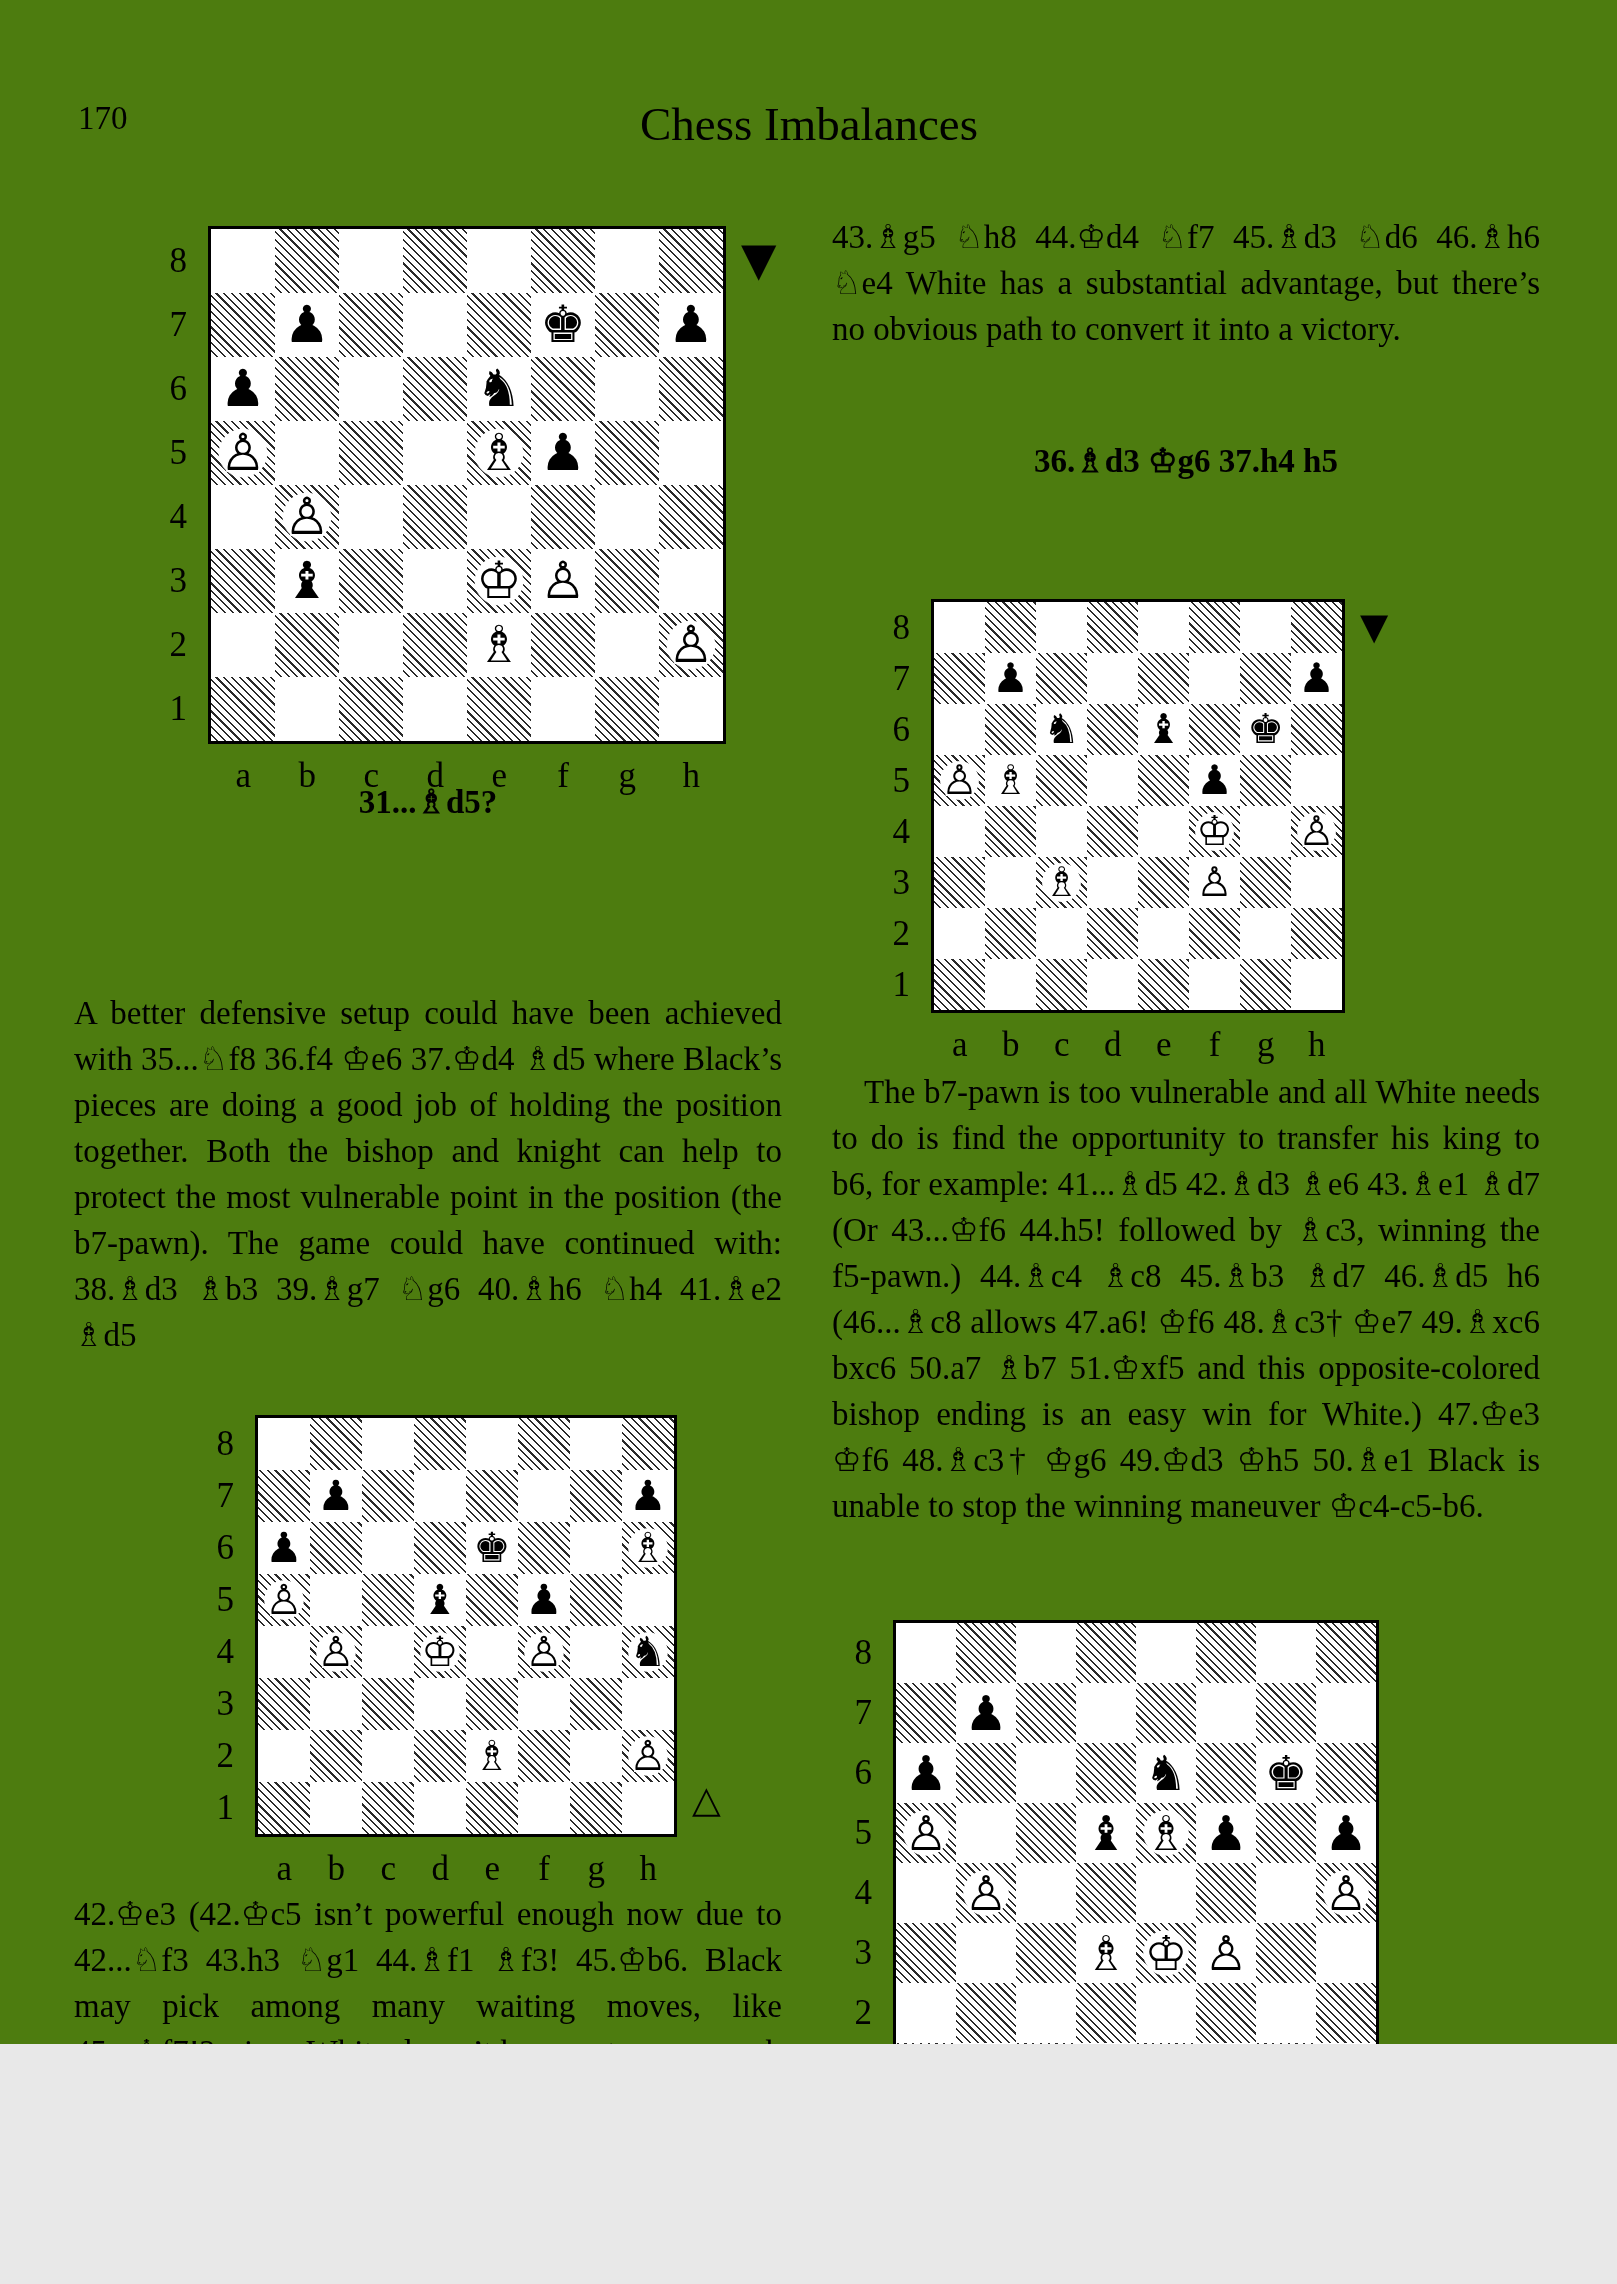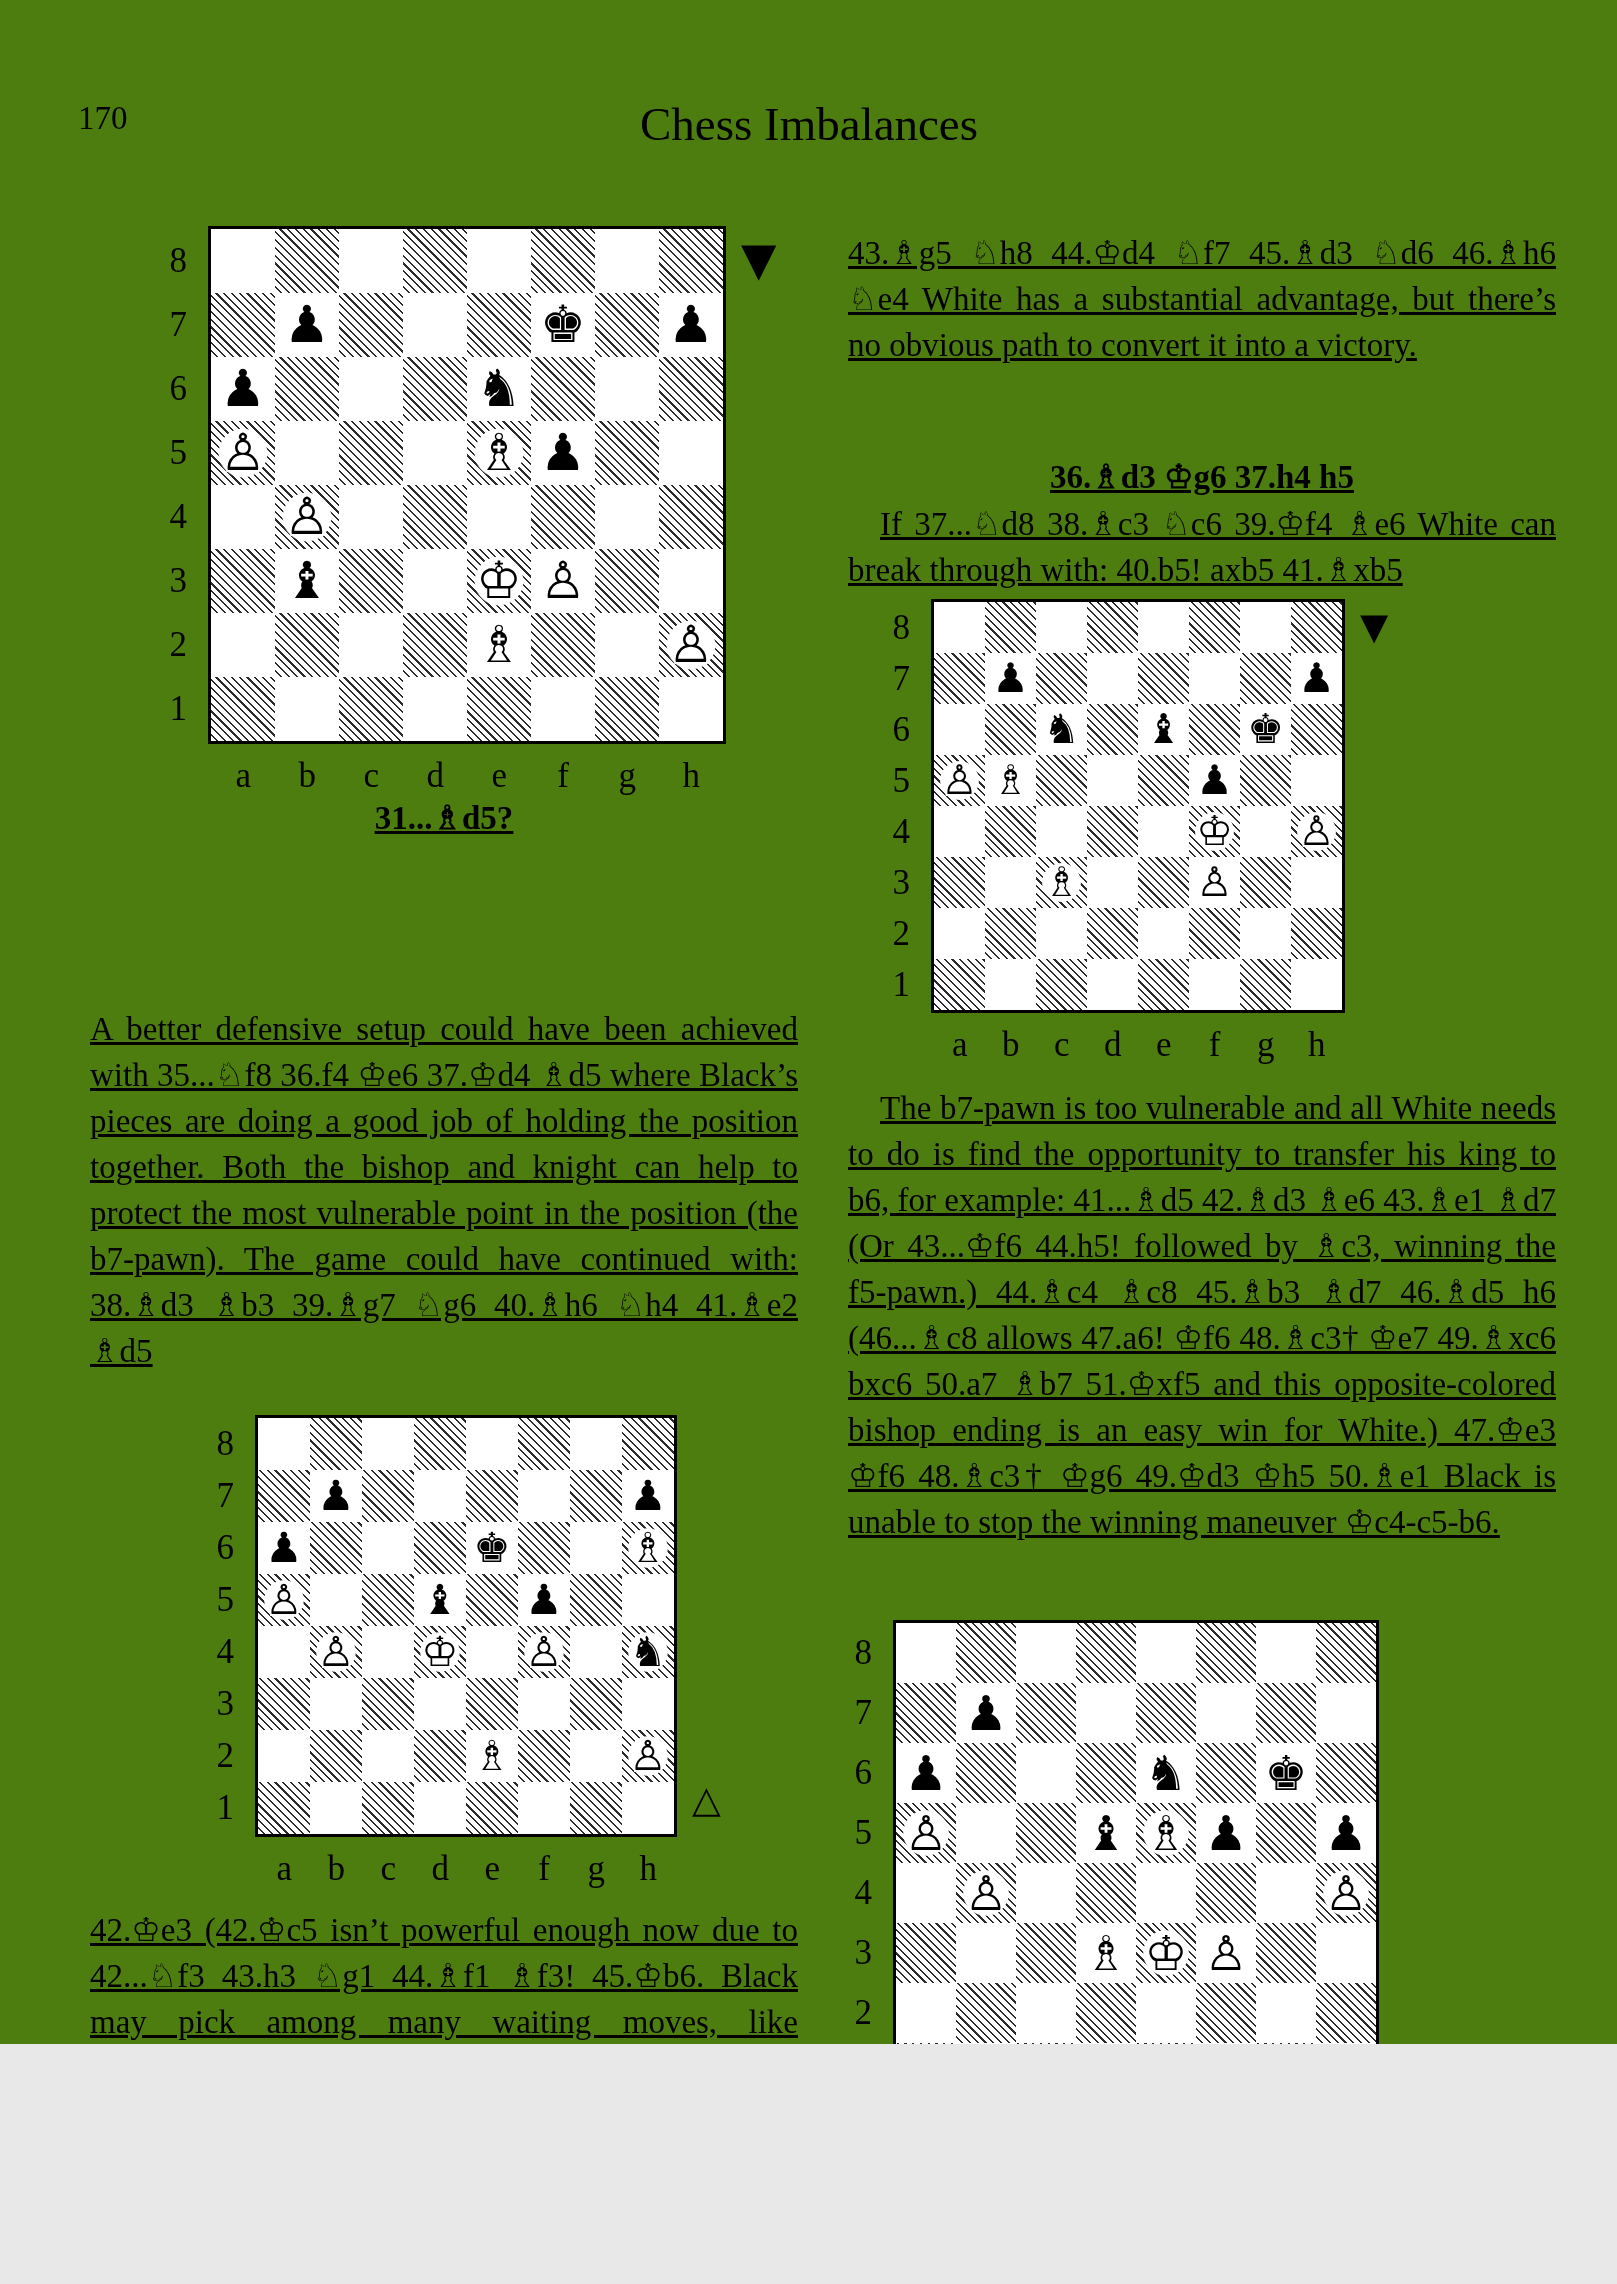--- a/index.html
+++ b/index.html
@@ -13,24 +13,23 @@
   }
   .pageno{
     position:absolute;left:78px;top:100px;
     font-size:33px;
   }
   .booktitle{
     position:absolute;left:0;right:0;top:97px;
     text-align:center;font-size:47px;
   }
   .para{
-    position:absolute;width:708px;margin:16px;
+    position:absolute;width:708px;margin:0;
     font-size:33px;line-height:46px;
     text-align:justify;
-    text-decoration:underline;
   }
   .para.bold{font-weight:bold;text-align:center;}
   .para.indent{text-indent:32px;}
   .lcol{left:74px;}
   .rcol{left:832px;}
 
   
   .diagram{position:absolute;--ranks-w:87px;}
   .dg-main{
     position:absolute;left:var(--ranks-w);top:0;
@@ -338,21 +337,20 @@
       </div>
       <span class="dg-marker white">△</span>
     </div>
 
   <p class="para lcol" style="top:1891px;">42.♔e3 (42.♔c5 isn’t powerful enough now due to 42...♘f3 43.h3 ♘g1 44.♗f1 ♗f3! 45.♔b6. Black may pick among many waiting moves, like 45...♔f7!?, since White doesn’t have a strong enough threat.) 42...♘g6</p>
 
   <p class="para rcol" style="top:214px;">43.♗g5 ♘h8 44.♔d4 ♘f7 45.♗d3 ♘d6 46.♗h6 ♘e4 White has a substantial advantage, but there’s no obvious path to convert it into a victory.</p>
 
   <h2 class="para bold rcol" style="top:438px;font-size:33px;">36.♗d3 ♔g6 37.h4 h5</h2>
 
-  <p class="para indent rcol" style="top:485px;">If 37...♘d8 38.♗c3 ♘c6 39.♔f4 ♗e6 White can break through with: 40.b5! axb5 41.♗xb5</p>
 
   <div class="diagram" style="left:844px;top:599px;--sq:51px;">
       <div class="dg-ranks">
         <div class="dg-rank">8</div>
         <div class="dg-rank">7</div>
         <div class="dg-rank">6</div>
         <div class="dg-rank">5</div>
         <div class="dg-rank">4</div>
         <div class="dg-rank">3</div>
         <div class="dg-rank">2</div>

